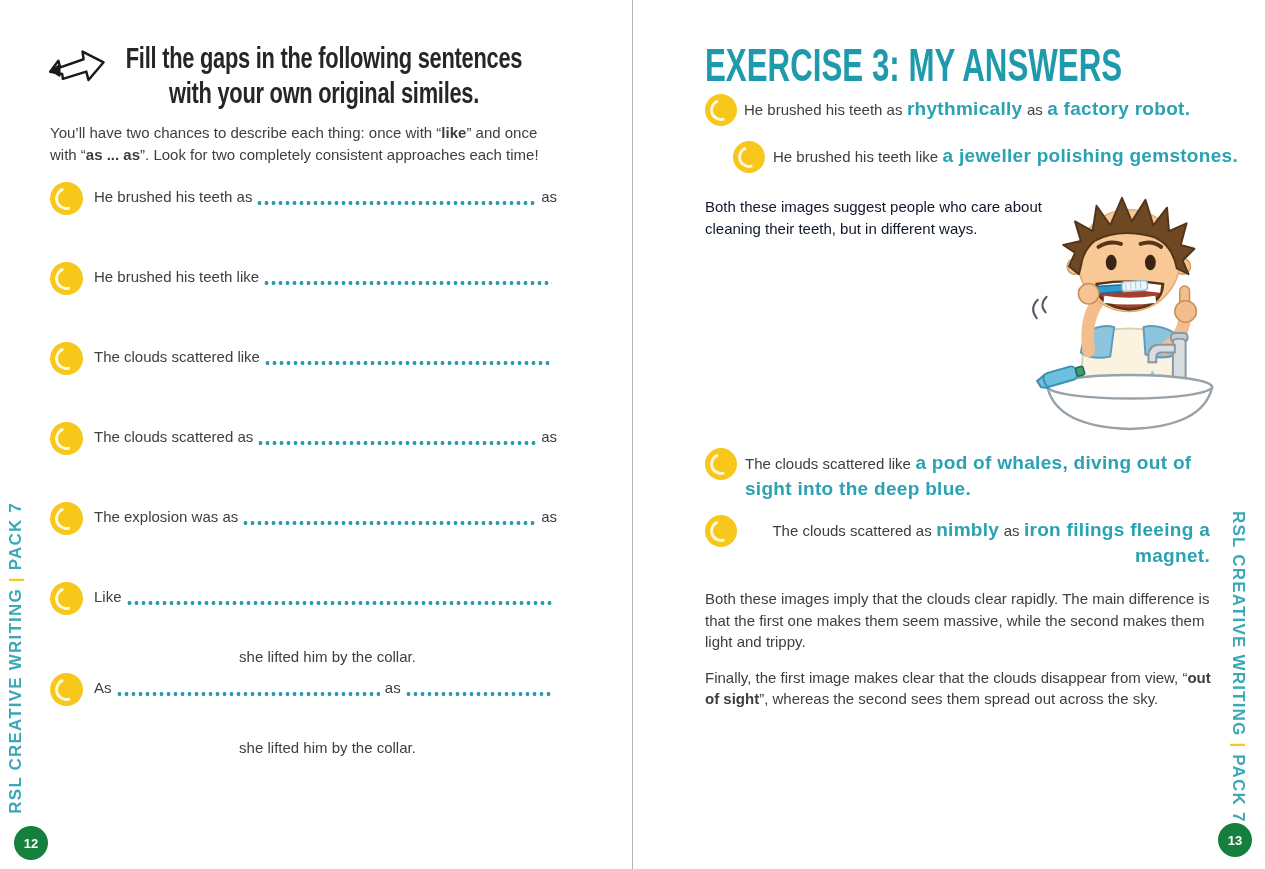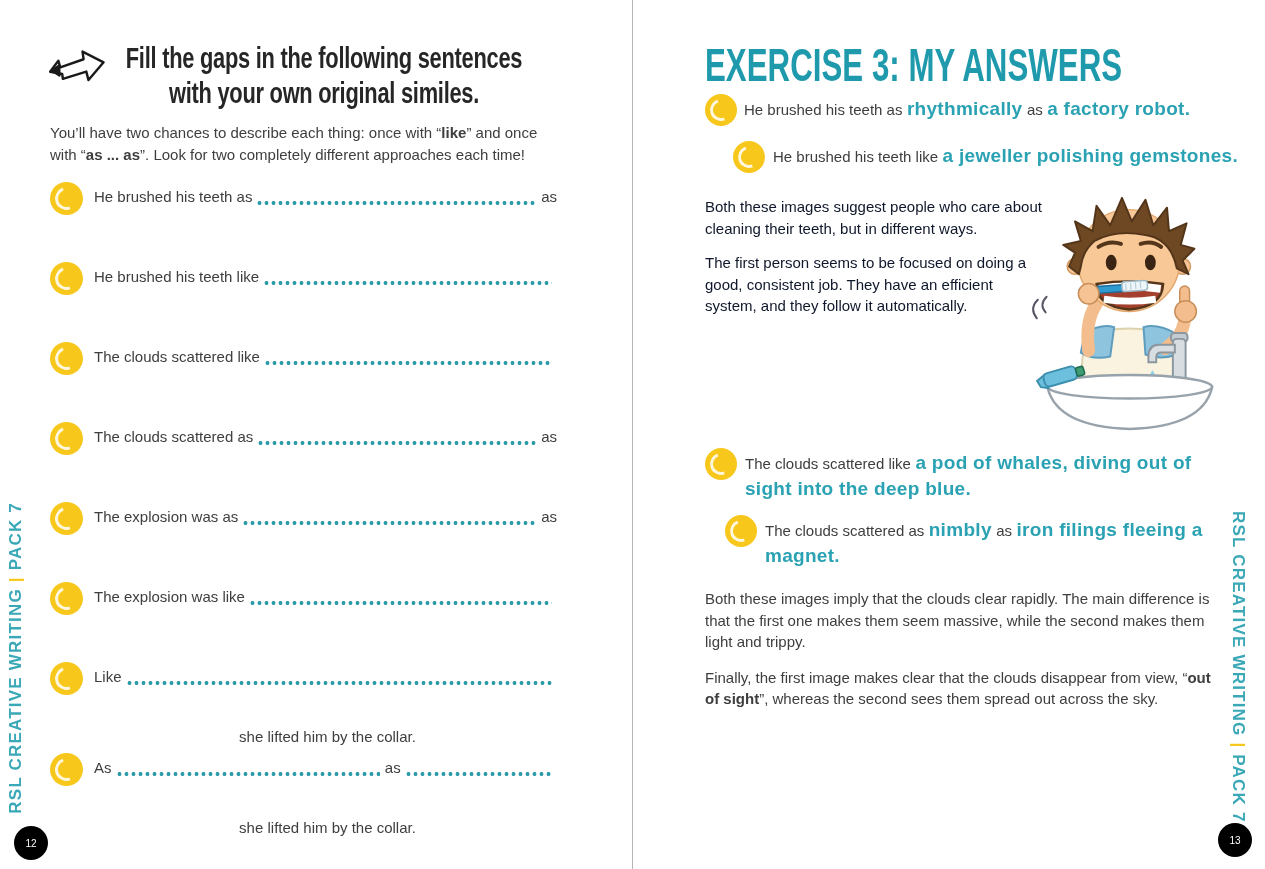--- a/index.html
+++ b/index.html
@@ -52,39 +52,39 @@
   .rp-heading {
     position:absolute; left:705px; top:42px; font-size:46px; line-height:44px;
     font-weight:bold; color:#1f9aad; white-space:nowrap;
     transform:scale(.68,1.02); transform-origin:left top;
   }
   .ans-row { position:absolute; padding-left:40px; line-height:25px; }
   .ans-row .bullet { width:32px; height:32px; top:-2px; }
   .ans-teeth-1 { left:705px; top:96px;  width:520px;padding-left:39px; }
   .ans-teeth-2 { left:705px; top:143px; width:520px;margin-left:28px; }
   .ans-cloud-1 { left:705px; top:450px; width:505px; }
-  .ans-cloud-2 { left:725px; top:517px; width:505px; }
+  .ans-cloud-2 { left:705px; top:517px; width:505px;text-align:right; }
   .teeth-paras { position:absolute; left:705px; top:196px; width:338px; font-size:15px; line-height:21.5px; color:#0f172a; }
   .teeth-paras p { margin:0 0 13px 0; }
   .clouds-paras { position:absolute; left:705px; top:588px; width:520px; font-size:15px; line-height:21.5px; color:#3e3e3e; }
   .clouds-paras p { margin:0 0 14px 0; }
   .boy { position:absolute; left:1028px; top:183px; width:186px; height:252px; }
 
   
   .side-left  { position:absolute; left:6px;  top:488px; height:340px; display:flex; align-items:center; }
   .side-right { position:absolute; left:1228px; top:497px; height:340px; display:flex; align-items:center; }
   .vtext {
     writing-mode:vertical-rl; font-weight:bold; font-size:17px; letter-spacing:1.2px;
     color:#3aa8b7; white-space:nowrap;
   }
   .side-left .vtext { transform:rotate(180deg); }
   .ysep { color:#f8c71c; font-weight:bold; }
   .pagenum {
-    position:absolute; width:34px; height:34px; border-radius:50%; background:#000000;
-    color:#ffffff; font-size:10px; font-weight:normal;
+    position:absolute; width:34px; height:34px; border-radius:50%; background:#15803d;
+    color:#ffffff; font-size:13px; font-weight:bold;
     display:flex; align-items:center; justify-content:center;
   }
   .pagenum.pn-left  { left:14px;   top:826px; }
   .pagenum.pn-right { left:1218px; top:823px; }
 </style>
 </head>
 <body>
 
 <div class="spread">
 
@@ -101,21 +101,21 @@
           </g>
         </svg>
       </span>
       <div class="lp-heading">
         <div>Fill the gaps in the following sentences</div>
         <div>with your own original similes.</div>
       </div>
     </div>
 
     <div class="lp-intro">
-      <span>You’ll have two chances to describe each thing: once with “</span><b class="inb">like</b><span>” and once with “</span><b class="inb">as ... as</b><span>”. Look for two completely different approaches each time!</span>
+      <span>You’ll have two chances to describe each thing: once with “</span><b class="inb">like</b><span>” and once with “</span><b class="inb">as ... as</b><span>”. Look for two completely consistent approaches each time!</span>
     </div>
 
     <div class="lp-list">
 
       <div class="sim-row">
         <span class="bullet"></span>
         <div class="sim-line1">
             <span class="lbl">He brushed his teeth as</span>
             <span class="dots"></span>
             <span class="lbl">as</span>
@@ -164,30 +164,20 @@
         <div class="sim-line1">
             <span class="lbl">The explosion was as</span>
             <span class="dots"></span>
             <span class="lbl">as</span>
           </div>
         <div class="sim-line2">
             <span class="dots"></span>
           </div>
       </div>
 
-      <div class="sim-row">
-        <span class="bullet"></span>
-        <div class="sim-line1">
-            <span class="lbl">The explosion was like</span>
-            <span class="dots"></span>
-          </div>
-        <div class="sim-line2">
-            <span class="dots"></span>
-          </div>
-      </div>
 
       <div class="sim-row tight">
         <span class="bullet"></span>
         <div class="sim-line1">
             <span class="lbl">Like</span>
             <span class="dots"></span>
           </div>
         <div class="sim-line2">
             <span class="dots"></span>
             <span class="lbl">she lifted him by the collar.</span>
@@ -224,21 +214,20 @@
     </div>
 
     <div class="ans-row ans-teeth-2">
       <span class="bullet"></span>
       <span class="pre">He brushed his teeth like</span>
       <span class="hl">a jeweller polishing gemstones.</span>
     </div>
 
     <div class="teeth-paras">
       <p>Both these images suggest people who care about cleaning their teeth, but in different ways.</p>
-      <p>The first person seems to be focused on doing a good, consistent job. They have an efficient system, and they follow it automatically.</p>
     </div>
 
     <div class="boy">
       <svg width="186" height="252" viewBox="0 0 190 255" aria-hidden="true">
 
         <path d="M10,118 q-9,9 -1,19" stroke="#556" fill="none" stroke-width="2" stroke-linecap="round"></path>
         <path d="M19,115 q-8,8 -1,16" stroke="#556" fill="none" stroke-width="2" stroke-linecap="round"></path>
 
         <path d="M58,155 Q103,140 148,155 L154,215 L52,215 Z" fill="#f9f3df" stroke="#ddd2ae" stroke-width="2"></path>
 

